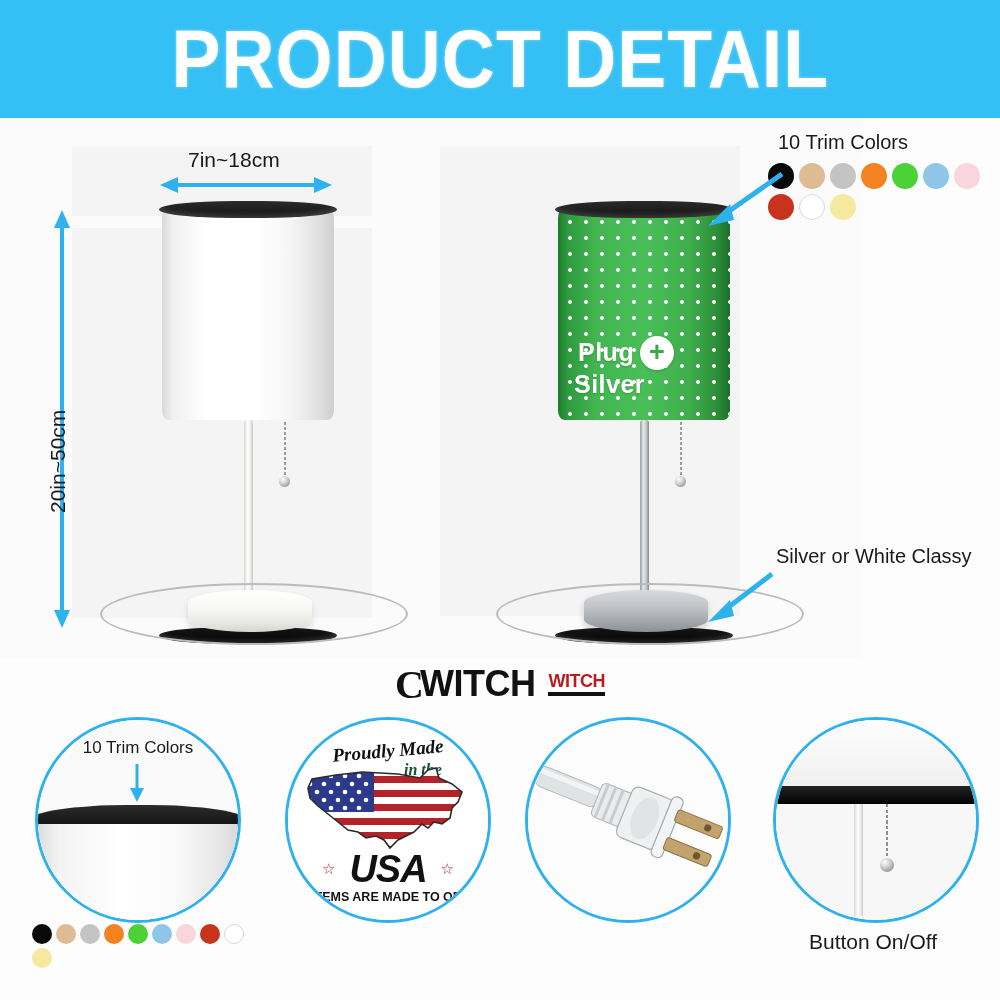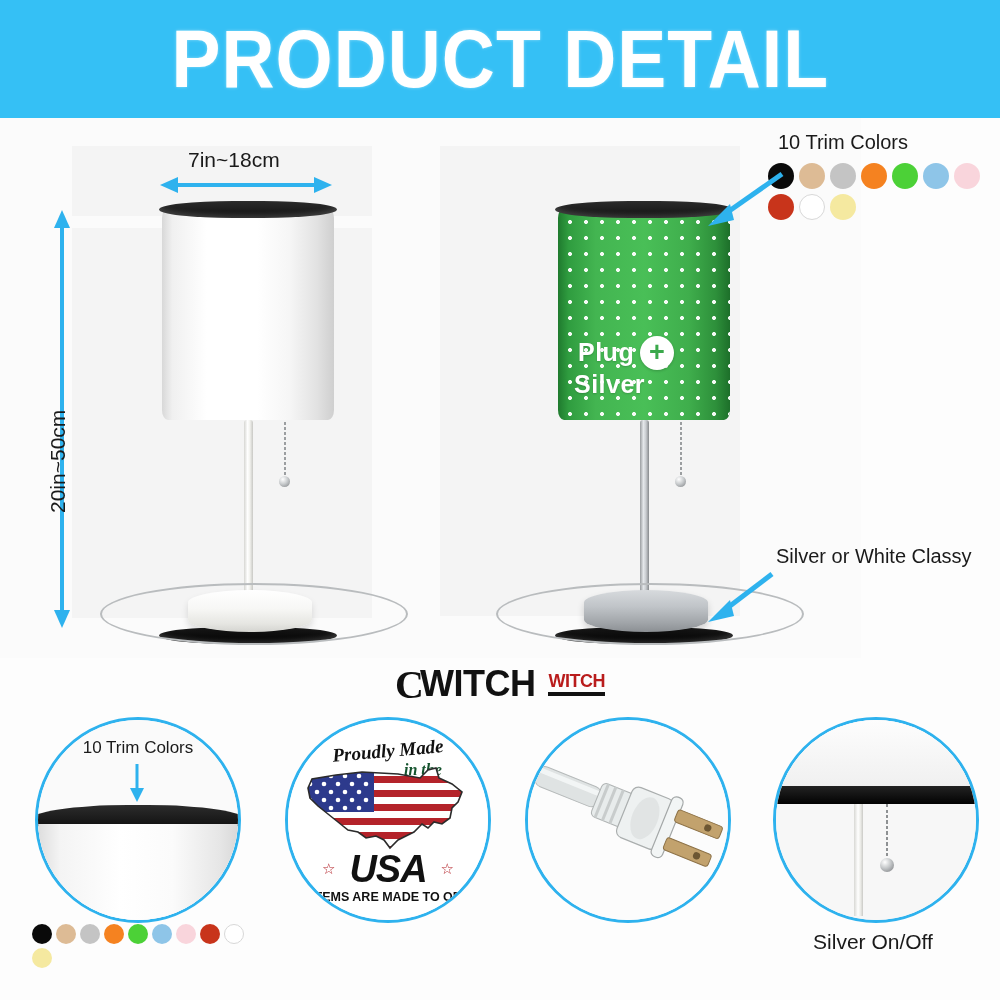--- a/index.html
+++ b/index.html
@@ -348,15 +348,15 @@
 
   <div class="card" style="left:748px;">
     <div class="circle">
       <div style="position:absolute;left:0;top:0;width:100%;height:100%;background:#f7f7f7;"></div>
       <div style="position:absolute;left:0;top:0;width:100%;height:72px;background:linear-gradient(180deg,#fdfdfd,#efefef);"></div>
       <div style="position:absolute;left:0;top:66px;width:100%;height:18px;background:linear-gradient(180deg,#232323,#020202);"></div>
       <div style="position:absolute;left:78px;top:84px;width:9px;height:112px;background:linear-gradient(90deg,#d8d8d4,#ffffff 45%,#eaeae6 75%,#cacac6);"></div>
       <div style="position:absolute;left:110px;top:84px;width:2px;height:58px;background:repeating-linear-gradient(180deg,#8e9193 0 3px,transparent 3px 5.5px);"></div>
       <div style="position:absolute;left:104px;top:138px;width:14px;height:14px;border-radius:50%;background:radial-gradient(circle at 35% 30%,#ffffff,#c4c7c9 45%,#77797c 100%);"></div>
     </div>
-    <div class="cardlabel">Silver On/Off</div>
+    <div class="cardlabel">Button On/Off</div>
   </div>
 </div>
 
 </body></html>

